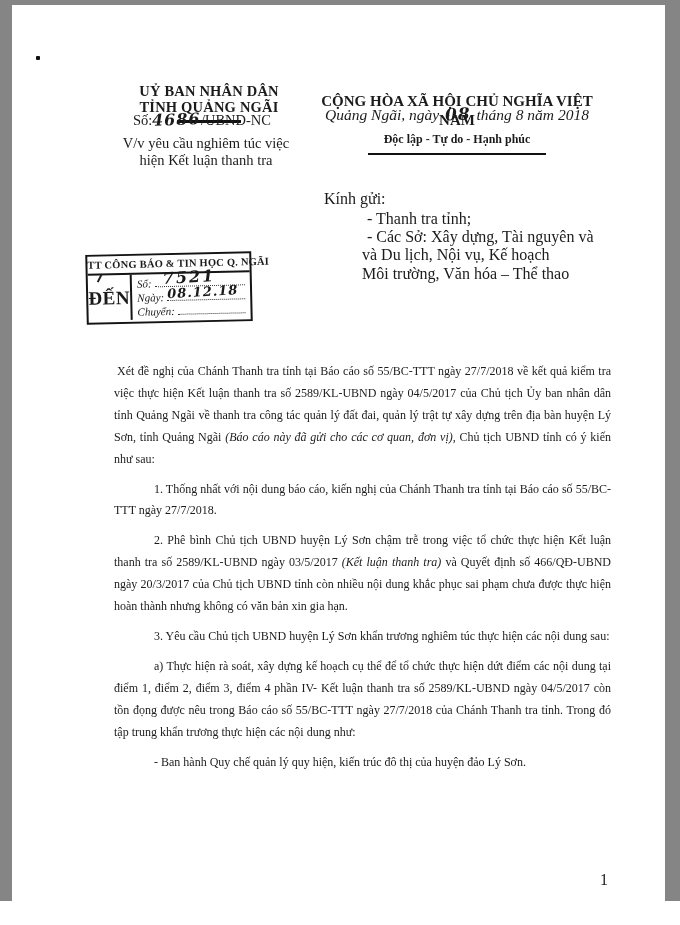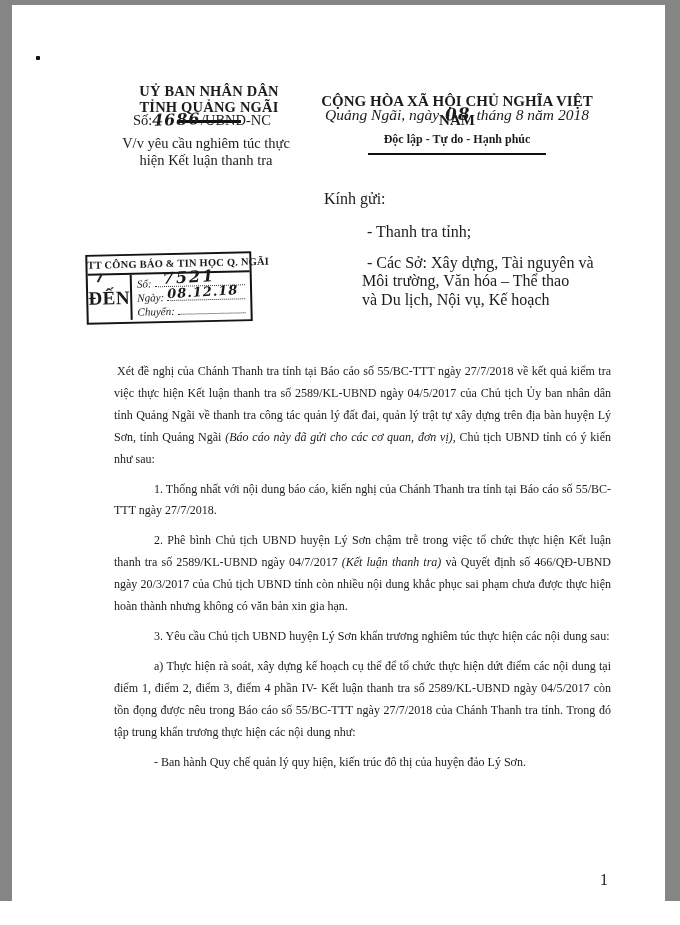--- a/index.html
+++ b/index.html
@@ -24,21 +24,21 @@
   .national{left:307px;top:49px;width:300px;text-align:center;
             font-weight:bold;font-size:15px;line-height:19px;margin-top:43px;}
   .national .l2{font-size:12px;}
   .nat-rule{width:178px;height:2px;background:#111;margin:4px auto 0;}
   .dateline{left:307px;top:104px;width:300px;text-align:center;
             font-style:italic;font-size:15.5px;}
   .dateline .hand{font-size:17px;margin:0 2px;}
   
   .salutation{left:324px;top:190px;font-size:16px;}
   .recipients{left:362px;top:210px;width:240px;font-size:16px;line-height:18.2px;}
-  .recipients .dash{padding-left:5px;margin-top:13px;}
+  .recipients .dash{padding-left:5px;}
   
   .stamp{left:86px;top:253px;width:162px;height:66px;border:2.5px solid #141414;
          transform:rotate(-1.3deg);background:rgba(255,255,255,.6);font-family:"Liberation Serif", serif;}
   .stamp-title{height:17px;border-bottom:2px solid #141414;text-align:center;
                font-weight:bold;font-size:10.5px;line-height:17px;letter-spacing:.2px;white-space:nowrap;}
   .stamp-lower{display:flex;height:45px;}
   .stamp-den{width:42px;border-right:2px solid #141414;display:flex;align-items:center;
              justify-content:center;font-weight:bold;font-size:19px;letter-spacing:.5px;position:relative;}
   .stamp-tick{position:absolute;top:-2px;left:11px;width:2px;height:9px;background:#222;
               transform:rotate(28deg);}
@@ -70,42 +70,42 @@
   <div>UỶ BAN NHÂN DÂN</div>
   <div>TỈNH QUẢNG NGÃI</div>
   <div class="org-rule"></div>
 </div>
 
 <div class="abs docno">
   <span>Số:</span><span class="hand">4686</span><span>/UBND-NC</span>
 </div>
 
 <div class="abs subject">
-  <div>V/v yêu cầu nghiêm túc thực</div>
+  <div>V/v yêu cầu nghiêm túc việc</div>
   <div>hiện Kết luận thanh tra</div>
 </div>
 
 <div class="abs national">
   <div>CỘNG HÒA XÃ HỘI CHỦ NGHĨA VIỆT NAM</div>
   <div class="l2">Độc lập - Tự do - Hạnh phúc</div>
   <div class="nat-rule"></div>
 </div>
 
 <div class="abs dateline">
   <span>Quảng Ngãi, ngày</span>
   <span class="hand">08</span>
   <span>tháng 8 năm 2018</span>
 </div>
 
 <div class="abs salutation">Kính gửi:</div>
 <div class="abs recipients">
   <div class="dash">- Thanh tra tỉnh;</div>
   <div class="dash">- Các Sở: Xây dựng, Tài nguyên và</div>
+  <div>và Du lịch, Nội vụ, Kế hoạch</div>
   <div>Môi trường, Văn hóa – Thể thao</div>
-  <div>và Du lịch, Nội vụ, Kế hoạch</div>
 </div>
 
 <div class="abs stamp">
   <div class="stamp-title">TT CÔNG BÁO &amp; TIN HỌC Q. NGÃI</div>
   <div class="stamp-lower">
     <div class="stamp-den">
       <span class="stamp-tick"></span>
       <span>ĐẾN</span>
     </div>
     <div class="stamp-fields">
@@ -123,19 +123,19 @@
         <span class="flabel">Chuyển:</span>
         <span class="leader"></span>
       </div>
     </div>
   </div>
 </div>
 
 <div class="abs doc-body">
   <p class="para first"><span>Xét đề nghị của Chánh Thanh tra tỉnh tại Báo cáo số 55/BC-TTT ngày 27/7/2018 về kết quả kiểm tra việc thực hiện Kết luận thanh tra số 2589/KL-UBND ngày 04/5/2017 của Chủ tịch Ủy ban nhân dân tỉnh Quảng Ngãi về thanh tra công tác quản lý đất đai, quản lý trật tự xây dựng trên địa bàn huyện Lý Sơn, tỉnh Quảng Ngãi </span><span class="it">(Báo cáo này đã gửi cho các cơ quan, đơn vị)</span><span>, Chủ tịch UBND tỉnh có ý kiến như sau:</span></p>
   <p class="para">1. Thống nhất với nội dung báo cáo, kiến nghị của Chánh Thanh tra tỉnh tại Báo cáo số 55/BC-TTT ngày 27/7/2018.</p>
-  <p class="para"><span>2. Phê bình Chủ tịch UBND huyện Lý Sơn chậm trễ trong việc tổ chức thực hiện Kết luận thanh tra số 2589/KL-UBND ngày 04/7/2017 </span><span class="it">(Kết luận thanh tra)</span><span> và Quyết định số 466/QĐ-UBND ngày 20/3/2017 của Chủ tịch UBND tỉnh còn nhiều nội dung khắc phục sai phạm chưa được thực hiện hoàn thành nhưng không có văn bản xin gia hạn.</span></p>
+  <p class="para"><span>2. Phê bình Chủ tịch UBND huyện Lý Sơn chậm trễ trong việc tổ chức thực hiện Kết luận thanh tra số 2589/KL-UBND ngày 03/5/2017 </span><span class="it">(Kết luận thanh tra)</span><span> và Quyết định số 466/QĐ-UBND ngày 20/3/2017 của Chủ tịch UBND tỉnh còn nhiều nội dung khắc phục sai phạm chưa được thực hiện hoàn thành nhưng không có văn bản xin gia hạn.</span></p>
   <p class="para">3. Yêu cầu Chủ tịch UBND huyện Lý Sơn khẩn trương nghiêm túc thực hiện các nội dung sau:</p>
   <p class="para">a) Thực hiện rà soát, xây dựng kế hoạch cụ thể để tổ chức thực hiện dứt điểm các nội dung tại điểm 1, điểm 2, điểm 3, điểm 4 phần IV- Kết luận thanh tra số 2589/KL-UBND ngày 04/5/2017 còn tồn đọng được nêu trong Báo cáo số 55/BC-TTT ngày 27/7/2018 của Chánh Thanh tra tỉnh. Trong đó tập trung khẩn trương thực hiện các nội dung như:</p>
   <p class="para">- Ban hành Quy chế quản lý quy hiện, kiến trúc đô thị của huyện đảo Lý Sơn.</p>
 </div>
 
 <div class="abs pagenum">1</div>
 
 </body></html>

